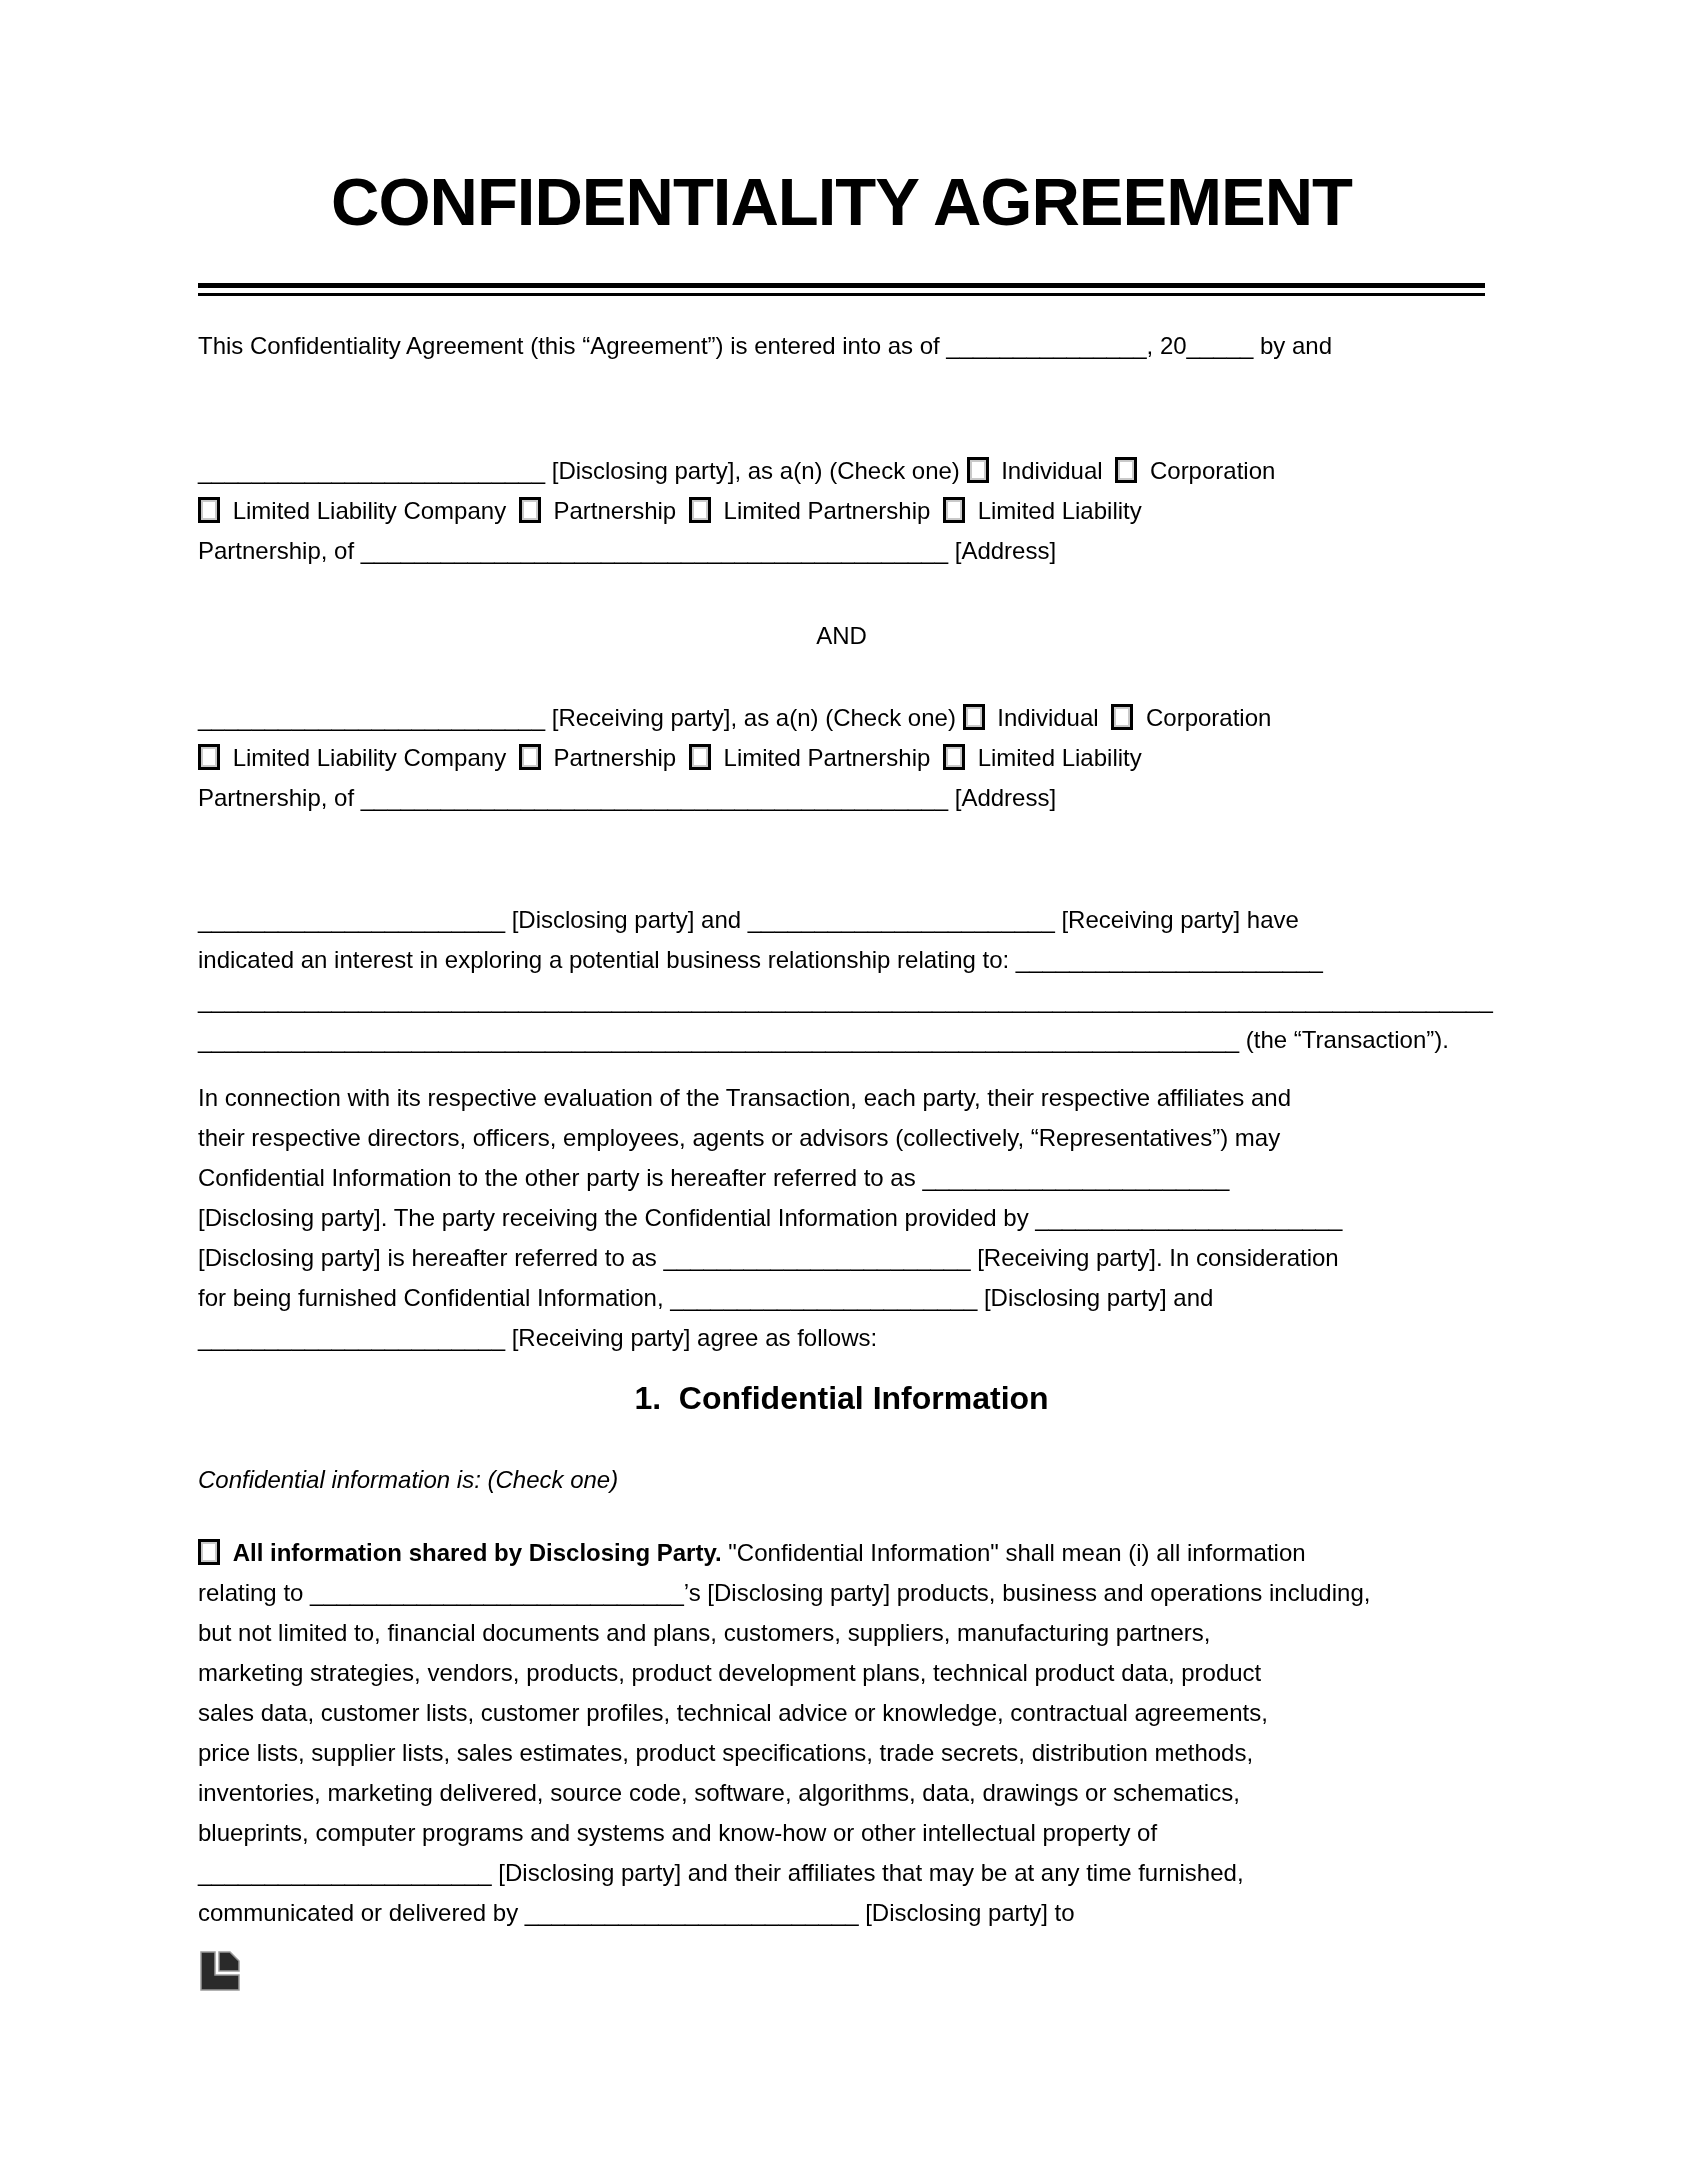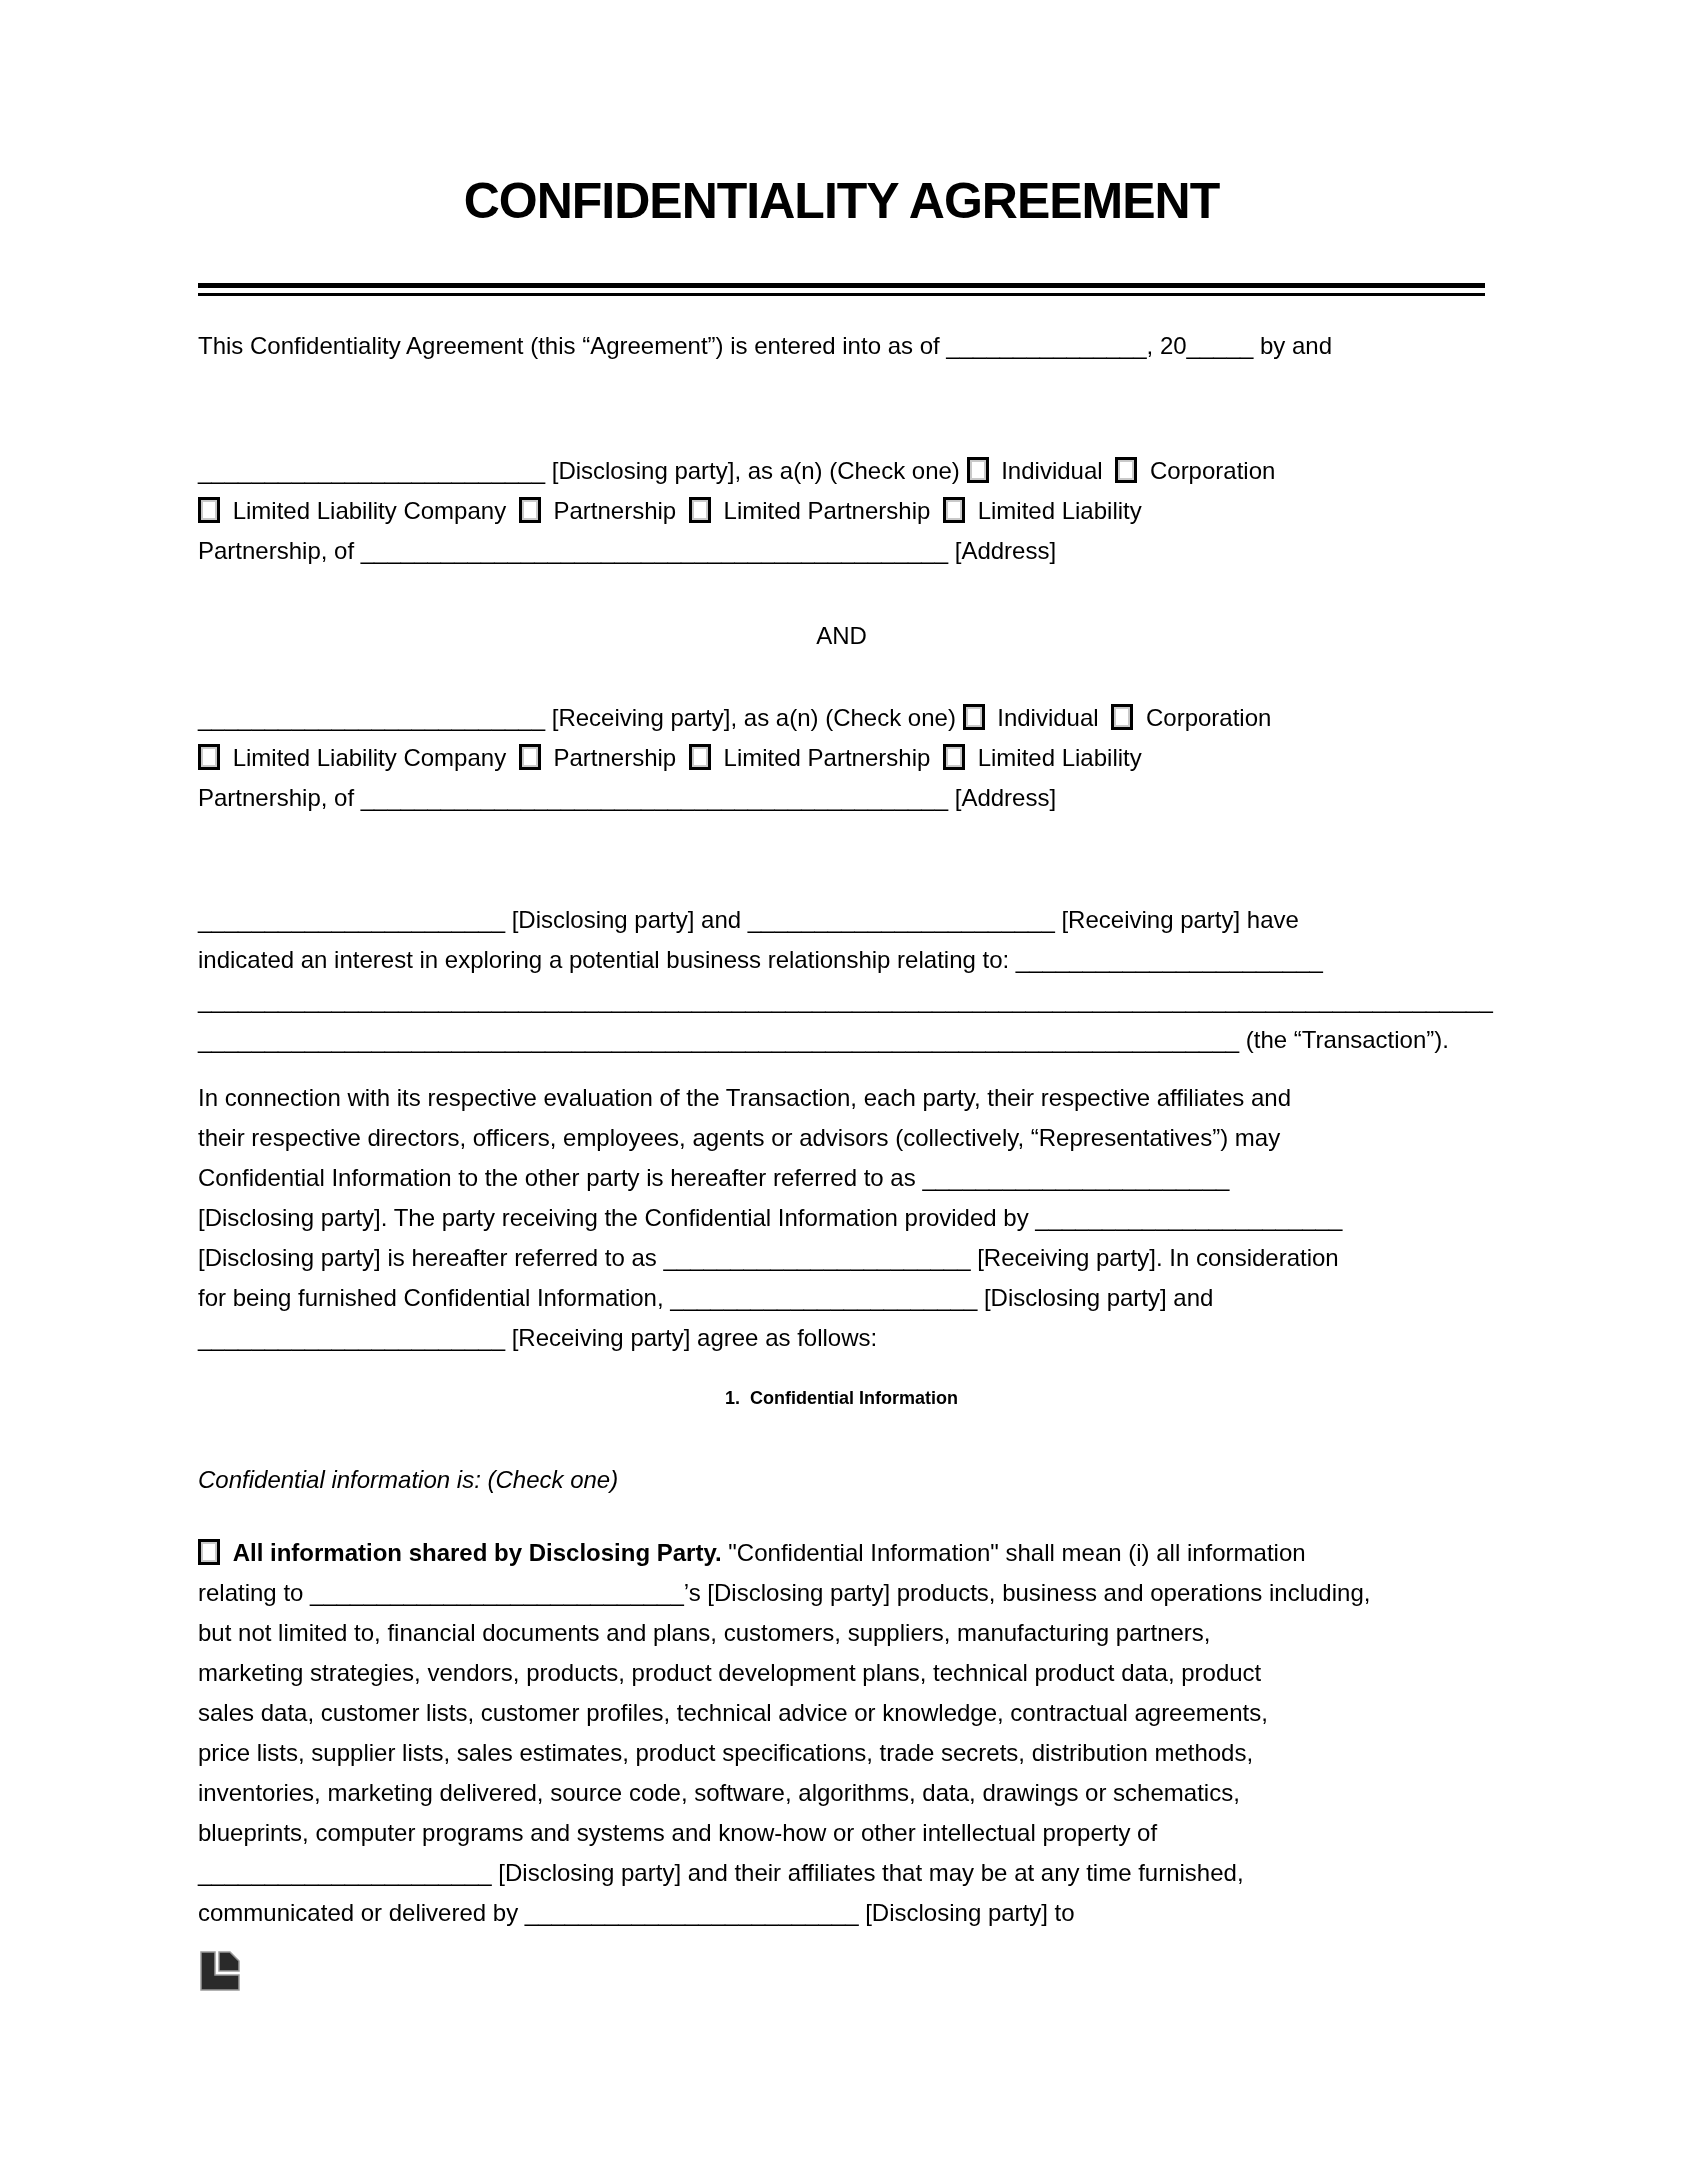--- a/index.html
+++ b/index.html
@@ -3,32 +3,32 @@
 <meta charset="utf-8">
 <style>
   html,body{margin:0;padding:0;background:#ffffff;}
   .page{
     position:relative;width:1683px;height:2178px;background:#fff;
     font-family:"Liberation Sans",sans-serif;font-size:24px;color:#000;
     box-sizing:border-box;padding:0 198px;overflow:hidden;
   }
   .doc-line{line-height:40px;white-space:nowrap;}
   .title{
-    margin:156px 0 0;text-align:center;font-size:50px;line-height:91px;
+    margin:156px 0 0;text-align:center;font-size:67px;line-height:91px;
     font-weight:700;letter-spacing:-1px;white-space:nowrap;
   }
   .rule-top{height:5px;background:#000;margin-top:36px;}
   .rule-bottom{height:3px;background:#000;margin-top:5px;}
   .intro{margin-top:30px;}
   .party-disclosing{margin-top:85px;}
   .and-sep{margin-top:45px;text-align:center;line-height:40px;}
   .party-receiving{margin-top:42px;}
   .rel-para{margin-top:82px;}
   .eval-para{margin-top:18px;}
-  .sec-heading{margin:20px 0 0;text-align:center;font-size:18px;line-height:40px;font-weight:700;}
+  .sec-heading{margin:20px 0 0;text-align:center;font-size:32px;line-height:40px;font-weight:700;}
   .prompt{margin-top:42px;font-style:italic;}
   .option-para{margin-top:33px;}
   .logo{margin-top:16px;width:44px;height:44px;}
   .cb{
     display:inline-block;width:16px;height:20px;border:3px solid #000;
     background:#fff;box-shadow:inset 0 0 0 2px #c9c9c9;
     vertical-align:-4px;margin:0 6px;
   }
   .doc-line .cb:first-child{margin-left:0;}
   b{font-weight:700;}

